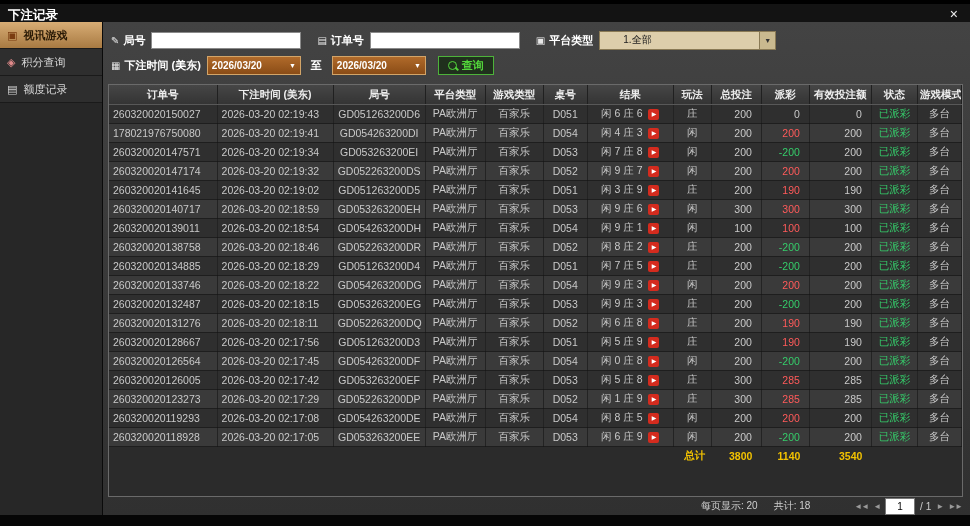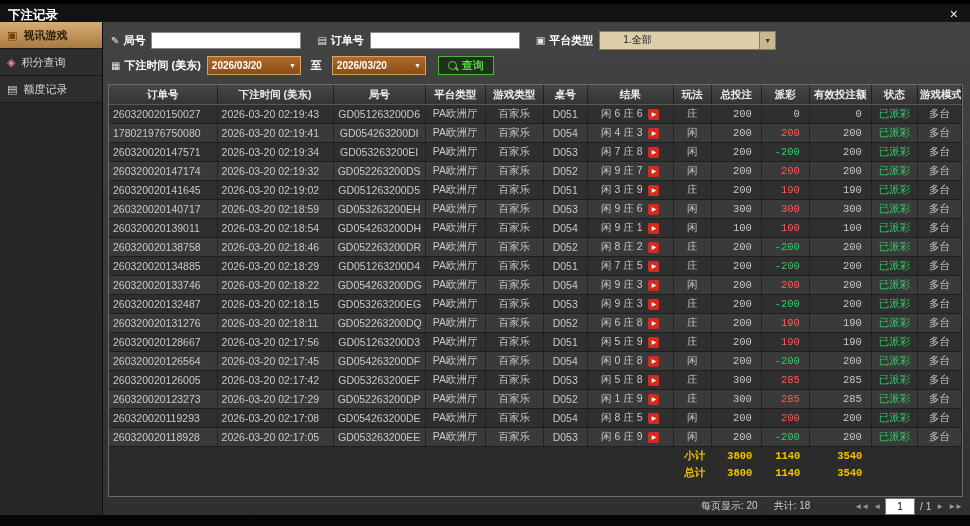--- a/index.html
+++ b/index.html
@@ -41,21 +41,21 @@
   
   .table-wrap{position:absolute;left:5px;right:7px;top:62px;bottom:18px;border:1px solid #6a6a6a;background:#2b2b2b;overflow:hidden;}
   table{width:100%;border-collapse:collapse;table-layout:fixed;font-size:10.5px;color:#c9c9c9;}
   thead th{height:19px;background:linear-gradient(#464646,#343434);color:#eee;font-weight:bold;font-size:10.5px;
            border-bottom:1px solid #585858;border-right:1px solid rgba(0,0,0,.25);padding:0 2px;
            overflow:hidden;white-space:nowrap;}
   tbody td{height:18px;padding:0 4px;border-bottom:1px solid rgba(0,0,0,.3);border-right:1px solid rgba(0,0,0,.18);
            white-space:nowrap;overflow:hidden;}
   #tbody tr:nth-child(odd){background:#2f2f2f;}
   #tbody tr:nth-child(even){background:#3a3a3a;}
-  .al{text-align:left;} .ac{text-align:center;} .ar{text-align:right;padding-right:9px;font-family:Liberation Mono, monospace;}
+  .al{text-align:left;} .ac{text-align:center;} .ar{text-align:right;padding-right:9px;}
   .pos{color:var(--payout-positive,#ff5a5a);}
   .neg{color:var(--payout-negative,#35cc6a);}
   .zero{color:#c9c9c9;}
   .paid{color:var(--status-paid,#35cc6a);}
   .result-inner{display:flex;align-items:center;justify-content:center;gap:6px;}
   .replay-icon{width:11px;height:11px;background:#d42b1e;border-radius:2px;color:#fff;font-size:6px;line-height:11px;
                display:inline-flex;align-items:center;justify-content:center;cursor:pointer;flex:0 0 auto;}
   .totals td{height:17px;color:var(--totals-text,#f2c200);font-weight:bold;border:none;background:transparent;}
   .t-label{text-align:right;padding-right:6px;}
   
@@ -517,28 +517,20 @@
             <td class="ar">200</td>
             <td class="ar neg">-200</td>
             <td class="ar">200</td>
             <td class="ac paid">已派彩</td>
             <td class="ac">多台</td>
           </tr>
         </tbody>
       <tbody class="totals">
         <tr>
           <td colspan="7"></td>
-          <td class="t-label">小计</td>
-          <td class="ar">3800</td>
-          <td class="ar">1140</td>
-          <td class="ar">3540</td>
-          <td colspan="2"></td>
-        </tr>
-        <tr>
-          <td colspan="7"></td>
           <td class="t-label">总计</td>
           <td class="ar">3800</td>
           <td class="ar">1140</td>
           <td class="ar">3540</td>
           <td colspan="2"></td>
         </tr>
       </tbody>
     </table>
   </div>
 

